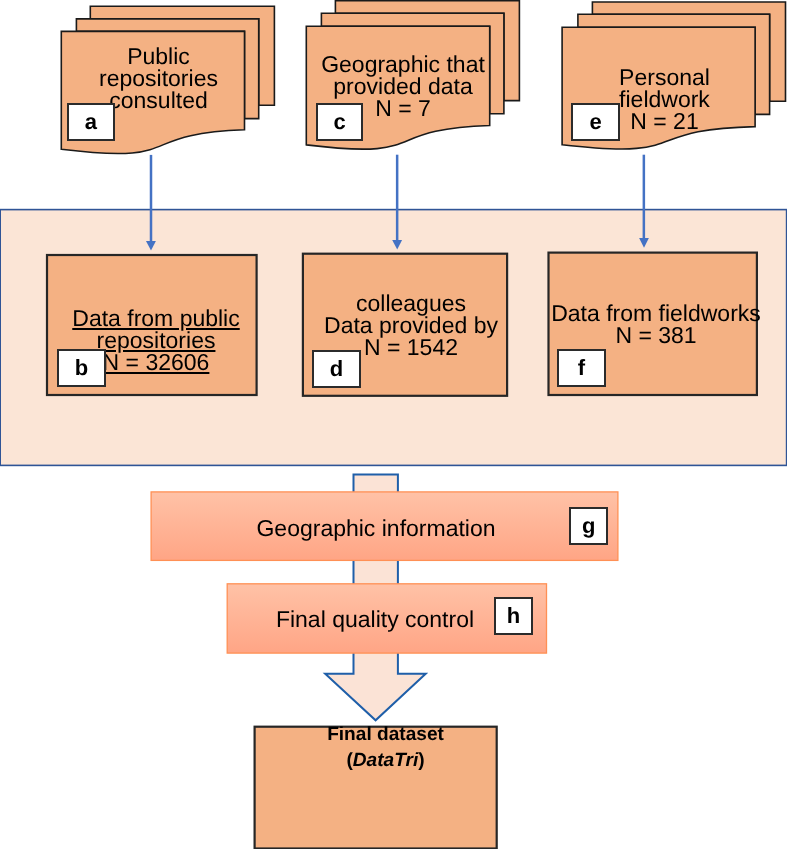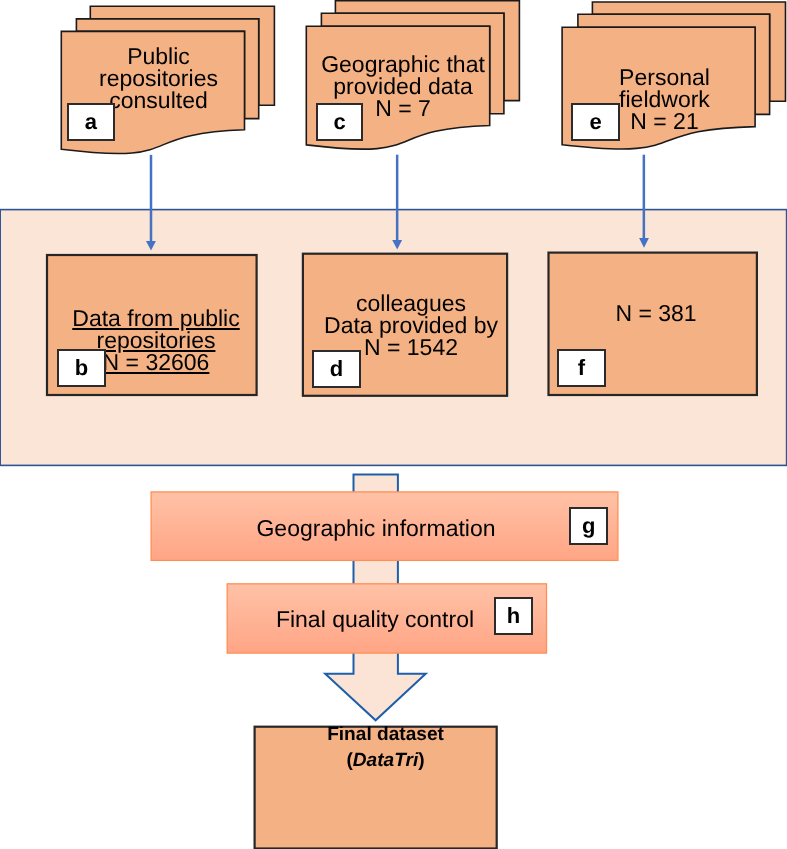--- a/index.html
+++ b/index.html
@@ -101,20 +101,21 @@
     <div>Data from public</div>
     <div>repositories</div>
     <div>N = 32606</div>
   </div>
   <div class="txt" style="left:307.9px;top:292.4px;width:206px;">
     <div>colleagues</div>
     <div>Data provided by</div>
     <div>N = 1542</div>
   </div>
   <div class="txt" style="left:551.4px;top:302.4px;width:210px;">
+    <div>Data from fieldworks</div>
     <div>N = 381</div>
   </div>
 
   <div class="lbl" style="left:56.8px;top:349px;width:49.2px;height:38.3px;">b</div>
   <div class="lbl" style="left:312px;top:349.6px;width:48.8px;height:37.9px;">d</div>
   <div class="lbl" style="left:557px;top:349.3px;width:49px;height:38px;">f</div>
 
   <div class="txt" style="left:141.4px;top:516.6px;width:470px;">Geographic information</div>
   <div class="txt" style="left:211.8px;top:608.4px;width:326px;">Final quality control</div>
 

